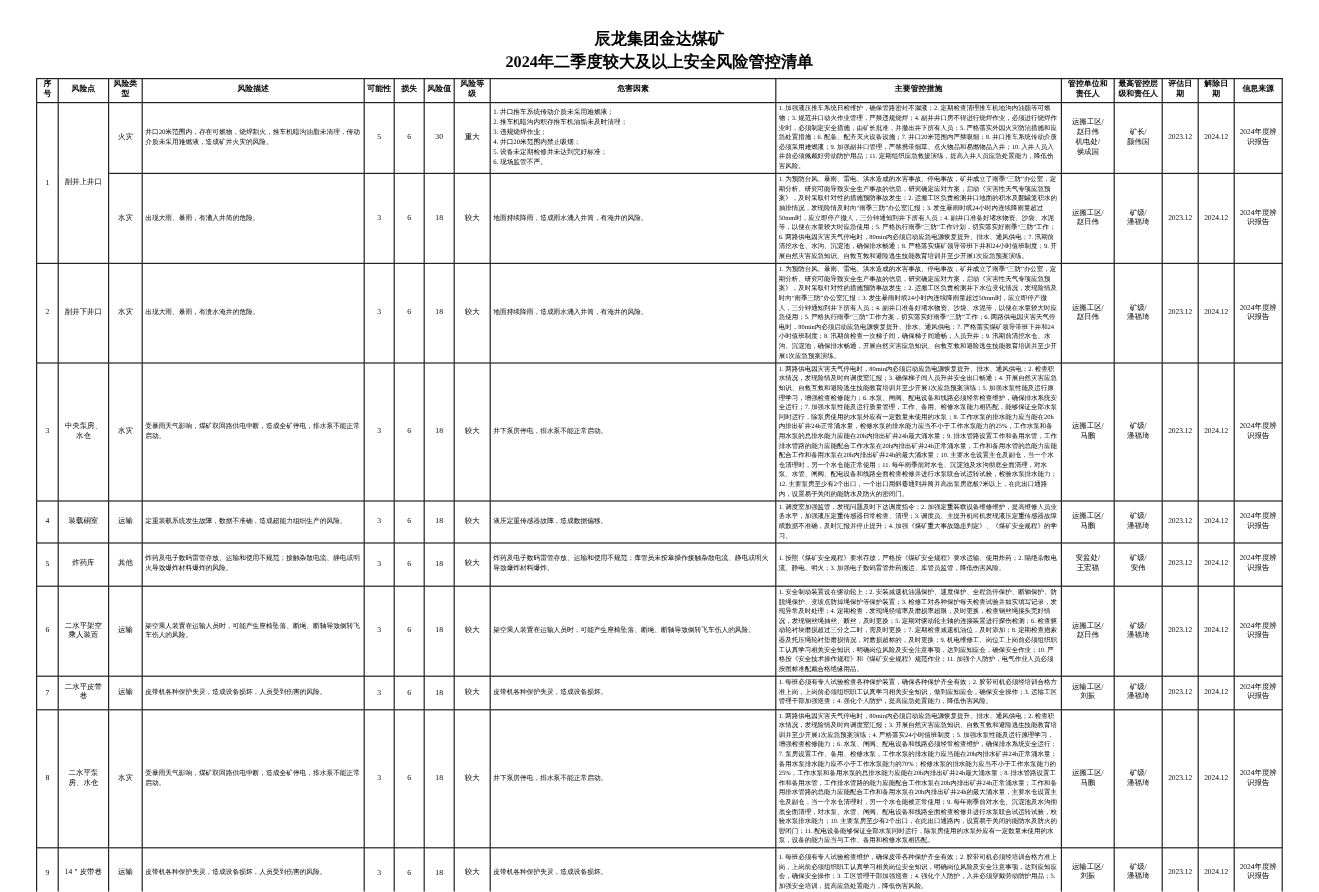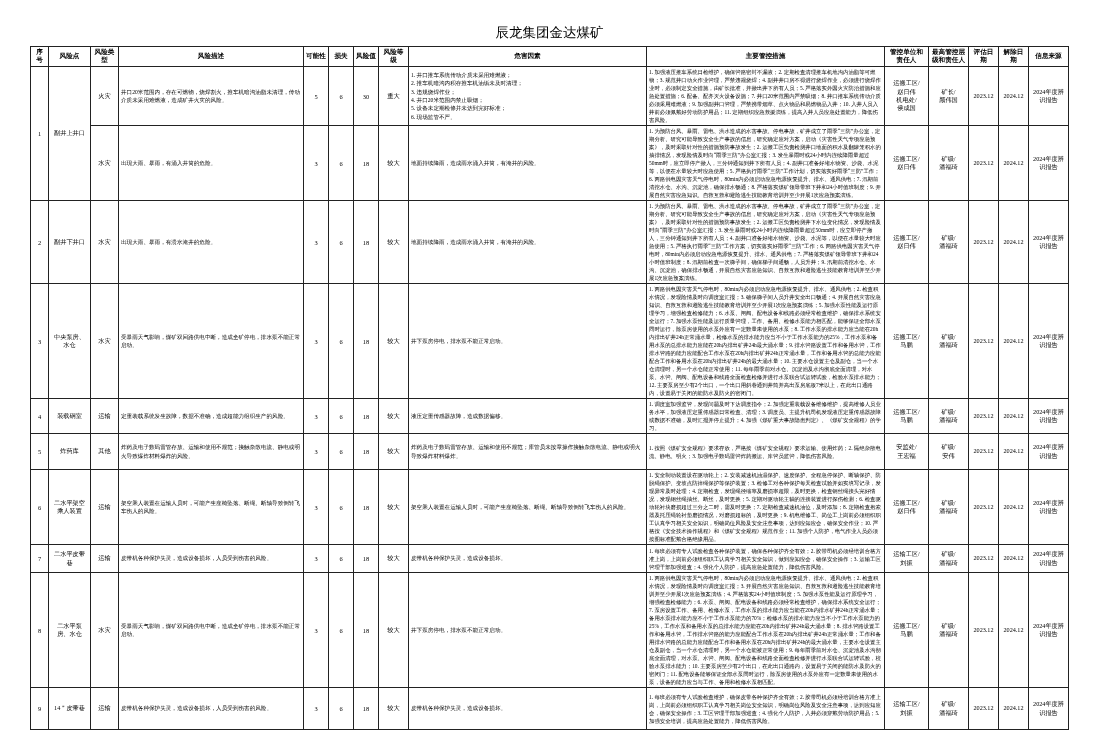--- a/index.html
+++ b/index.html
@@ -1,33 +1,34 @@
 <!DOCTYPE html>
 <html><head>
 <meta charset="utf-8">
 <style>
   html,body{margin:0;padding:0;background:#fff;}
   body{width:1099px;height:743px;overflow:hidden;color:#000;
        font-family:"Liberation Serif","DejaVu Serif",serif;}
-  .page-title{ text-align:center;font-weight:normal;font-size:13.5px;line-height:1.4;
+  .page-title{ text-align:center;font-weight:bold;font-size:13.5px;line-height:1.4;
                padding-top:24px; font-family:"Liberation Serif","DejaVu Serif",serif;}
   table.risk{border-collapse:collapse;table-layout:fixed;width:1038px;margin:3px auto 0 auto;}
   table.risk th, table.risk td{border:1px solid #222;padding:1px 2px;overflow:hidden;vertical-align:middle;}
   table.risk th{font-size:6.6px;font-weight:bold;text-align:center;line-height:1.3;}
   td.cc{text-align:center;font-size:6.2px;line-height:1.35;white-space:pre-line;}
   td.num{text-align:center;font-size:6.4px;}
   td.lt{text-align:left;font-size:5.6px;line-height:1.5;}
   td.hz{text-align:left;font-size:5.6px;line-height:1.5;white-space:pre-line;}
   td.ms{text-align:left;font-size:5.4px;line-height:1.48;}
 </style>
 </head>
 <body>
 
 <div class="page-title">
   <div>辰龙集团金达煤矿</div>
+  <div>2024年二季度较大及以上安全风险管控清单</div>
 </div>
 
 <table class="risk">
   <colgroup>
       <col style="width: 18px;">
       <col style="width: 42px;">
       <col style="width: 28px;">
       <col style="width: 185px;">
       <col style="width: 25px;">
       <col style="width: 25px;">

